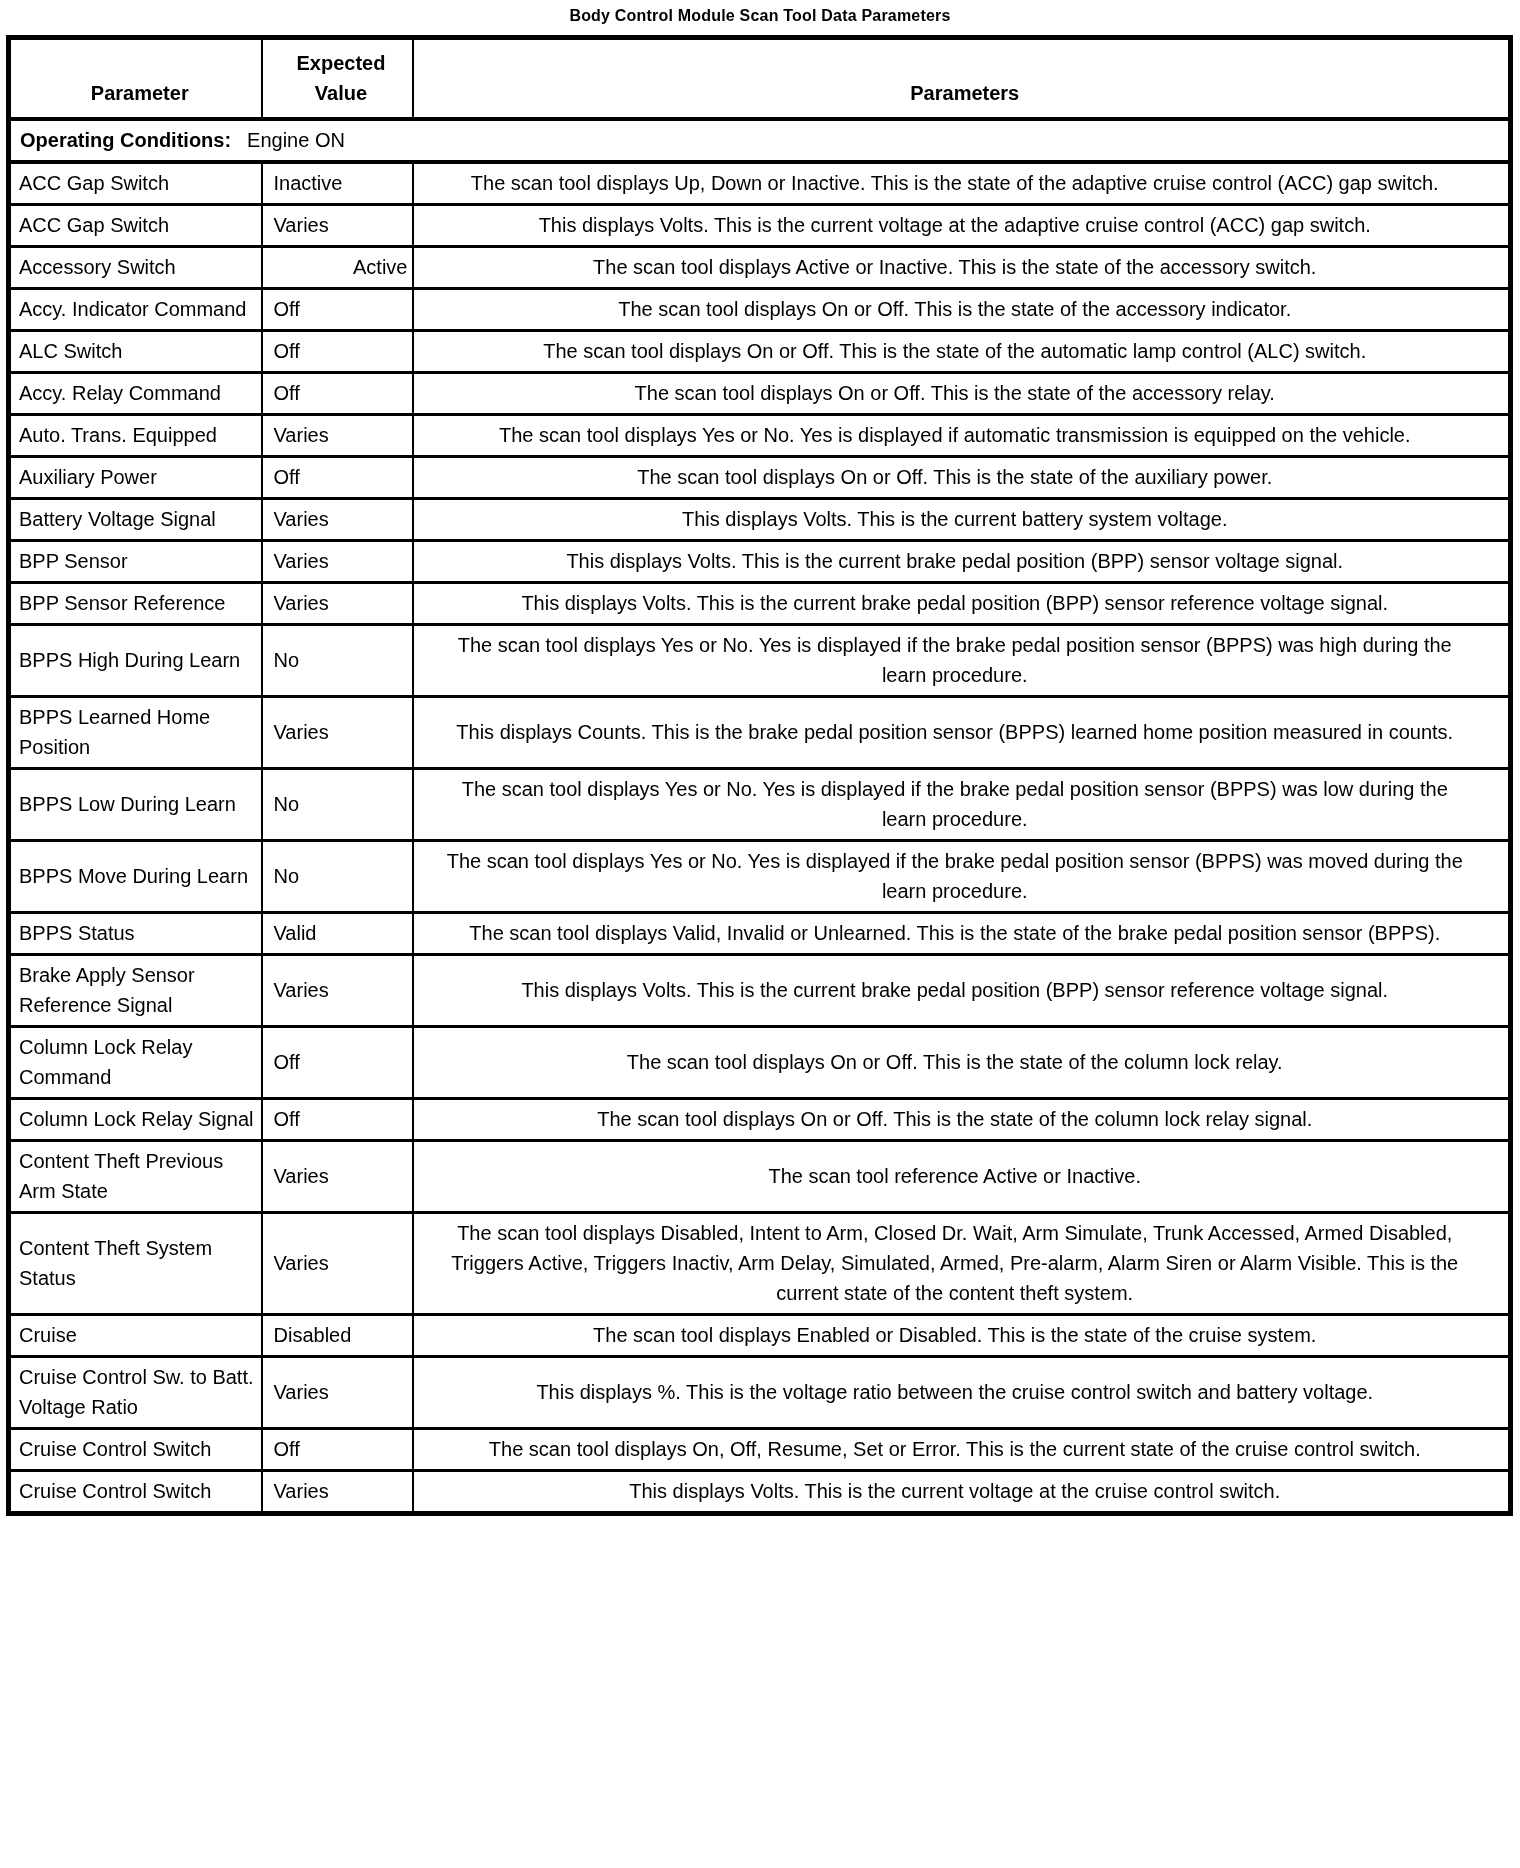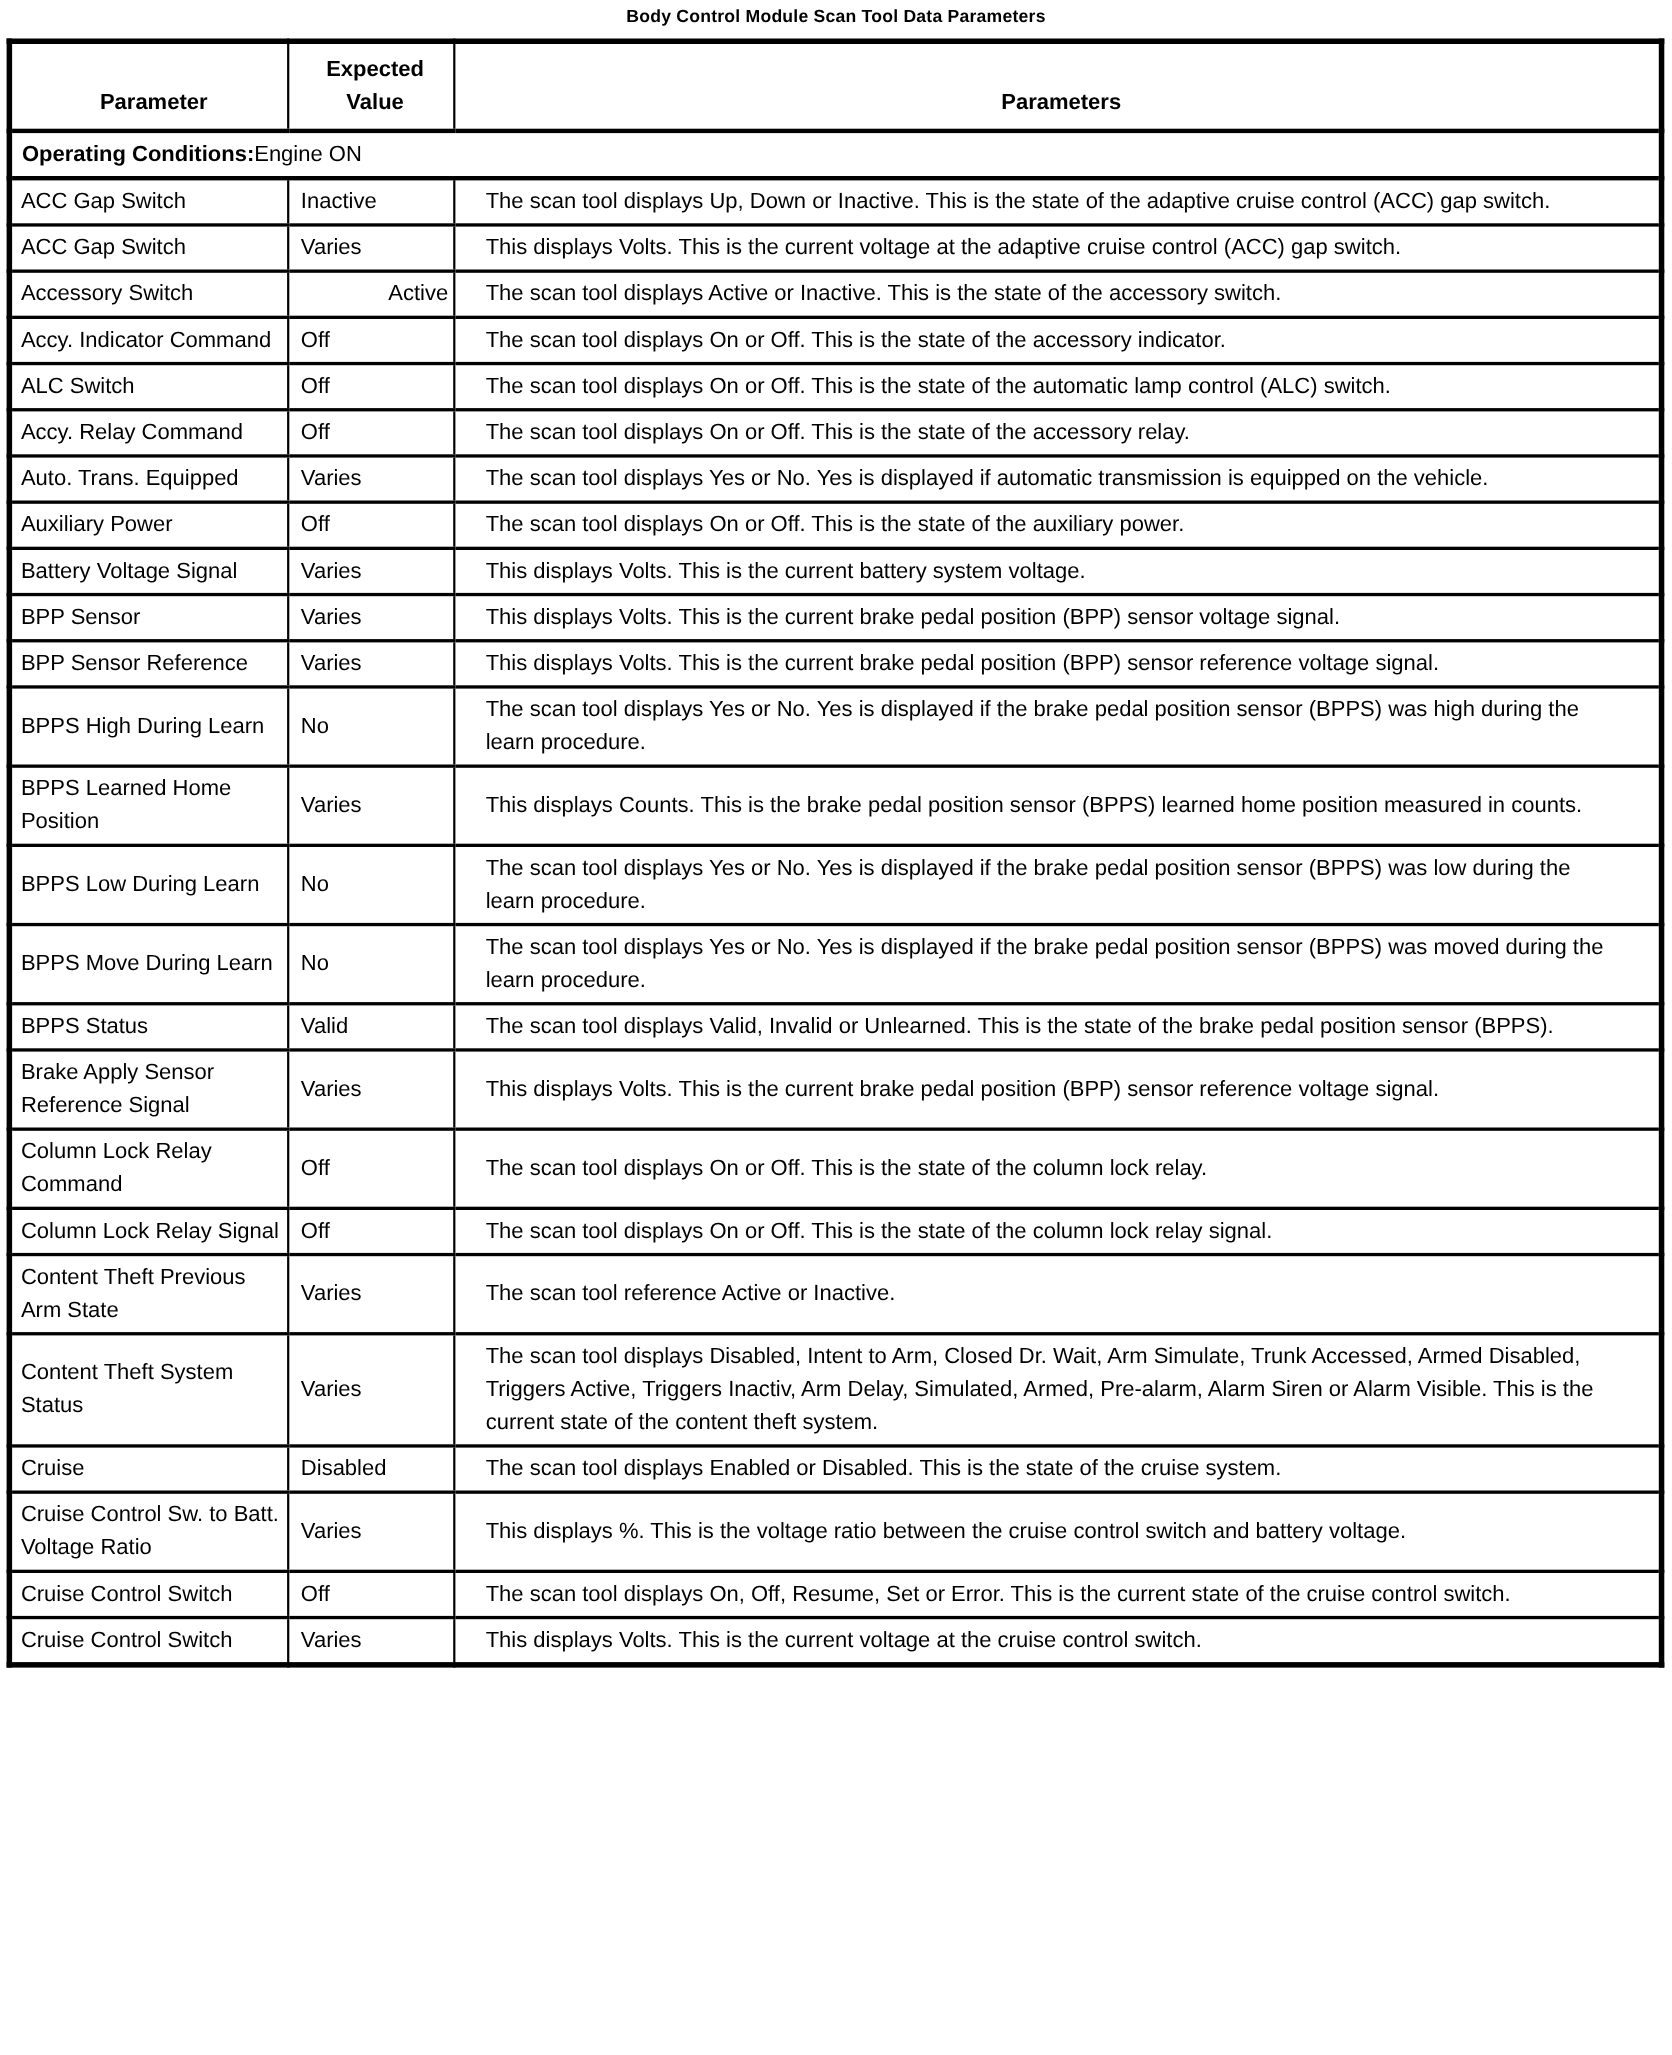--- a/index.html
+++ b/index.html
@@ -51,25 +51,25 @@
     border-bottom-width: 4px;
     padding-bottom: 9px;
     padding-top: 8px;
     padding-left: 16px;
   }
   td.op-cond {
     border-bottom-width: 4px;
     padding-left: 9px;
   }
   td.op-cond .op-label { font-weight: bold; }
-  td.op-cond .op-value { font-weight: normal; margin-left: 0; }
+  td.op-cond .op-value { font-weight: normal; margin-left: 16px; }
 
   td.cell-param   { padding-left: 8px;  padding-right: 4px; }
   td.cell-value   { padding-left: 11px; padding-right: 4px; }
-  td.cell-def     { padding-left: 28px; padding-right: 40px; }
+  td.cell-def     { padding-left: 28px; padding-right: 40px; text-align: center; }
   td.cell-value.center { text-align: right; padding-left: 4px; }
 </style>
 </head>
 <body>
 
 <div class="page-title">Body Control Module Scan Tool Data Parameters</div>
 
 <table class="param-table">
   <colgroup>
     <col class="c-param">

